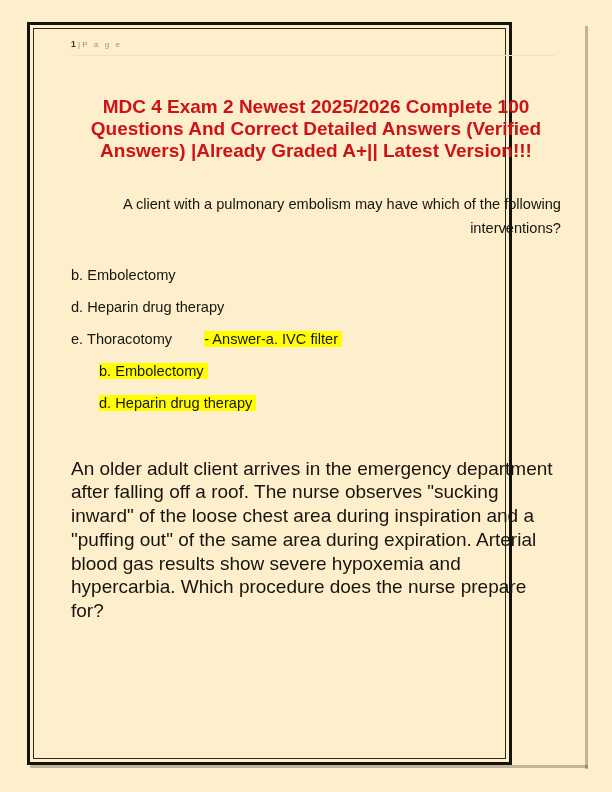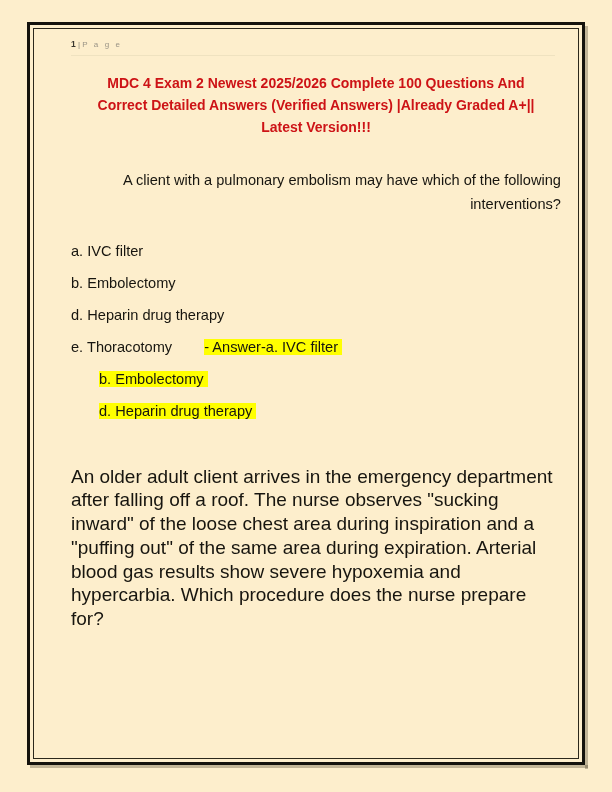--- a/index.html
+++ b/index.html
@@ -13,21 +13,21 @@
     font-family: "Liberation Sans", sans-serif;
     overflow: hidden;
     position: relative;
   }
 
   
   .page-frame {
     position: absolute;
     left: 27px;
     top: 22px;
-    width: 558px;
+    width: 485px;
     height: 743px;
     border: 3px solid #14120c;
     box-sizing: border-box;
     background: #fdeecc;
   }
   .page-frame-inner {
     position: absolute;
     left: 3px;
     top: 3px;
     right: 3px;
@@ -84,25 +84,25 @@
   }
   .header-rule {
     height: 1px;
     background: #efe2c0;
     width: 484px;
     margin-top: 1px;
   }
 
   
   .doc-title {
-    margin-top: 16px;
+    margin-top: 40px;
     text-align: center;
     color: #cd1316;
     font-weight: bold;
-    font-size: 14px;
+    font-size: 19px;
     line-height: 22px;
     padding: 0 12px;
   }
 
   
   .q-stem {
     margin-top: 31px;
     font-size: 14.6px;
     line-height: 23.5px;
     color: #17150f;
@@ -147,21 +147,20 @@
     <div class="doc-header">
       <span class="pg-num">1</span><span class="pg-sep">|</span><span class="pg-word">P a g e</span>
     </div>
     <div class="header-rule"></div>
 
     <div class="doc-title">MDC 4 Exam 2 Newest 2025/2026 Complete 100 Questions And Correct Detailed Answers (Verified Answers) |Already Graded A+|| Latest Version!!!</div>
 
     <div class="q-stem">A client with a pulmonary embolism may have which of the following interventions?</div>
 
     <div class="options">
-      <div class="opt"><span>a. IVC filter</span><span class="hl"></span></div>
       <div class="opt"><span>b. Embolectomy</span><span class="hl"></span></div>
       <div class="opt"><span>d. Heparin drug therapy</span><span class="hl"></span></div>
       <div class="opt"><span>e. Thoracotomy </span><span class="hl">- Answer-a. IVC filter </span></div>
       <div class="opt"><span></span><span class="hl">b. Embolectomy </span></div>
       <div class="opt"><span></span><span class="hl">d. Heparin drug therapy </span></div>
     </div>
 
     <div class="q-stem-2">An older adult client arrives in the emergency department after falling off a roof. The nurse observes "sucking inward" of the loose chest area during inspiration and a "puffing out" of the same area during expiration. Arterial blood gas results show severe hypoxemia and hypercarbia. Which procedure does the nurse prepare for?</div>
 
   </div>

